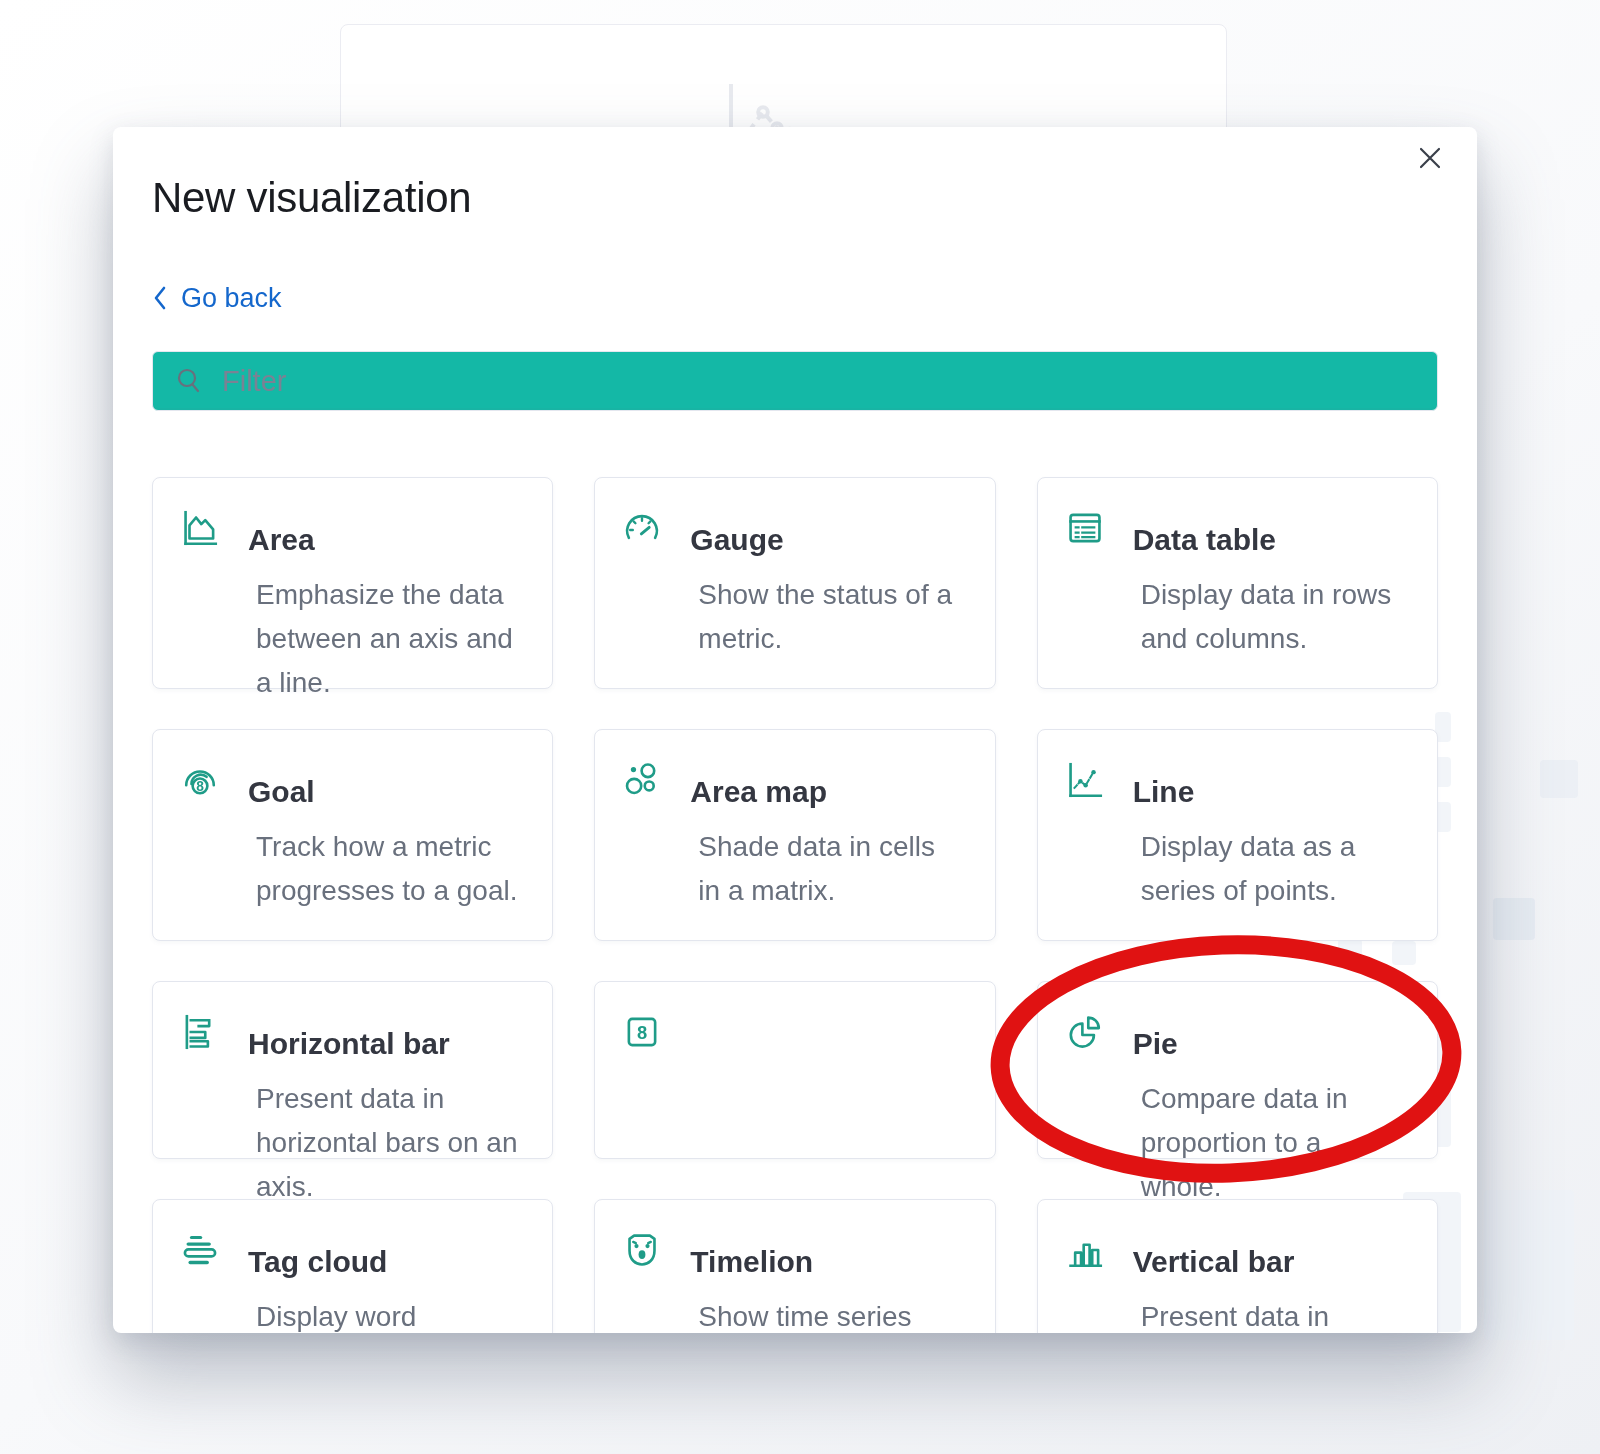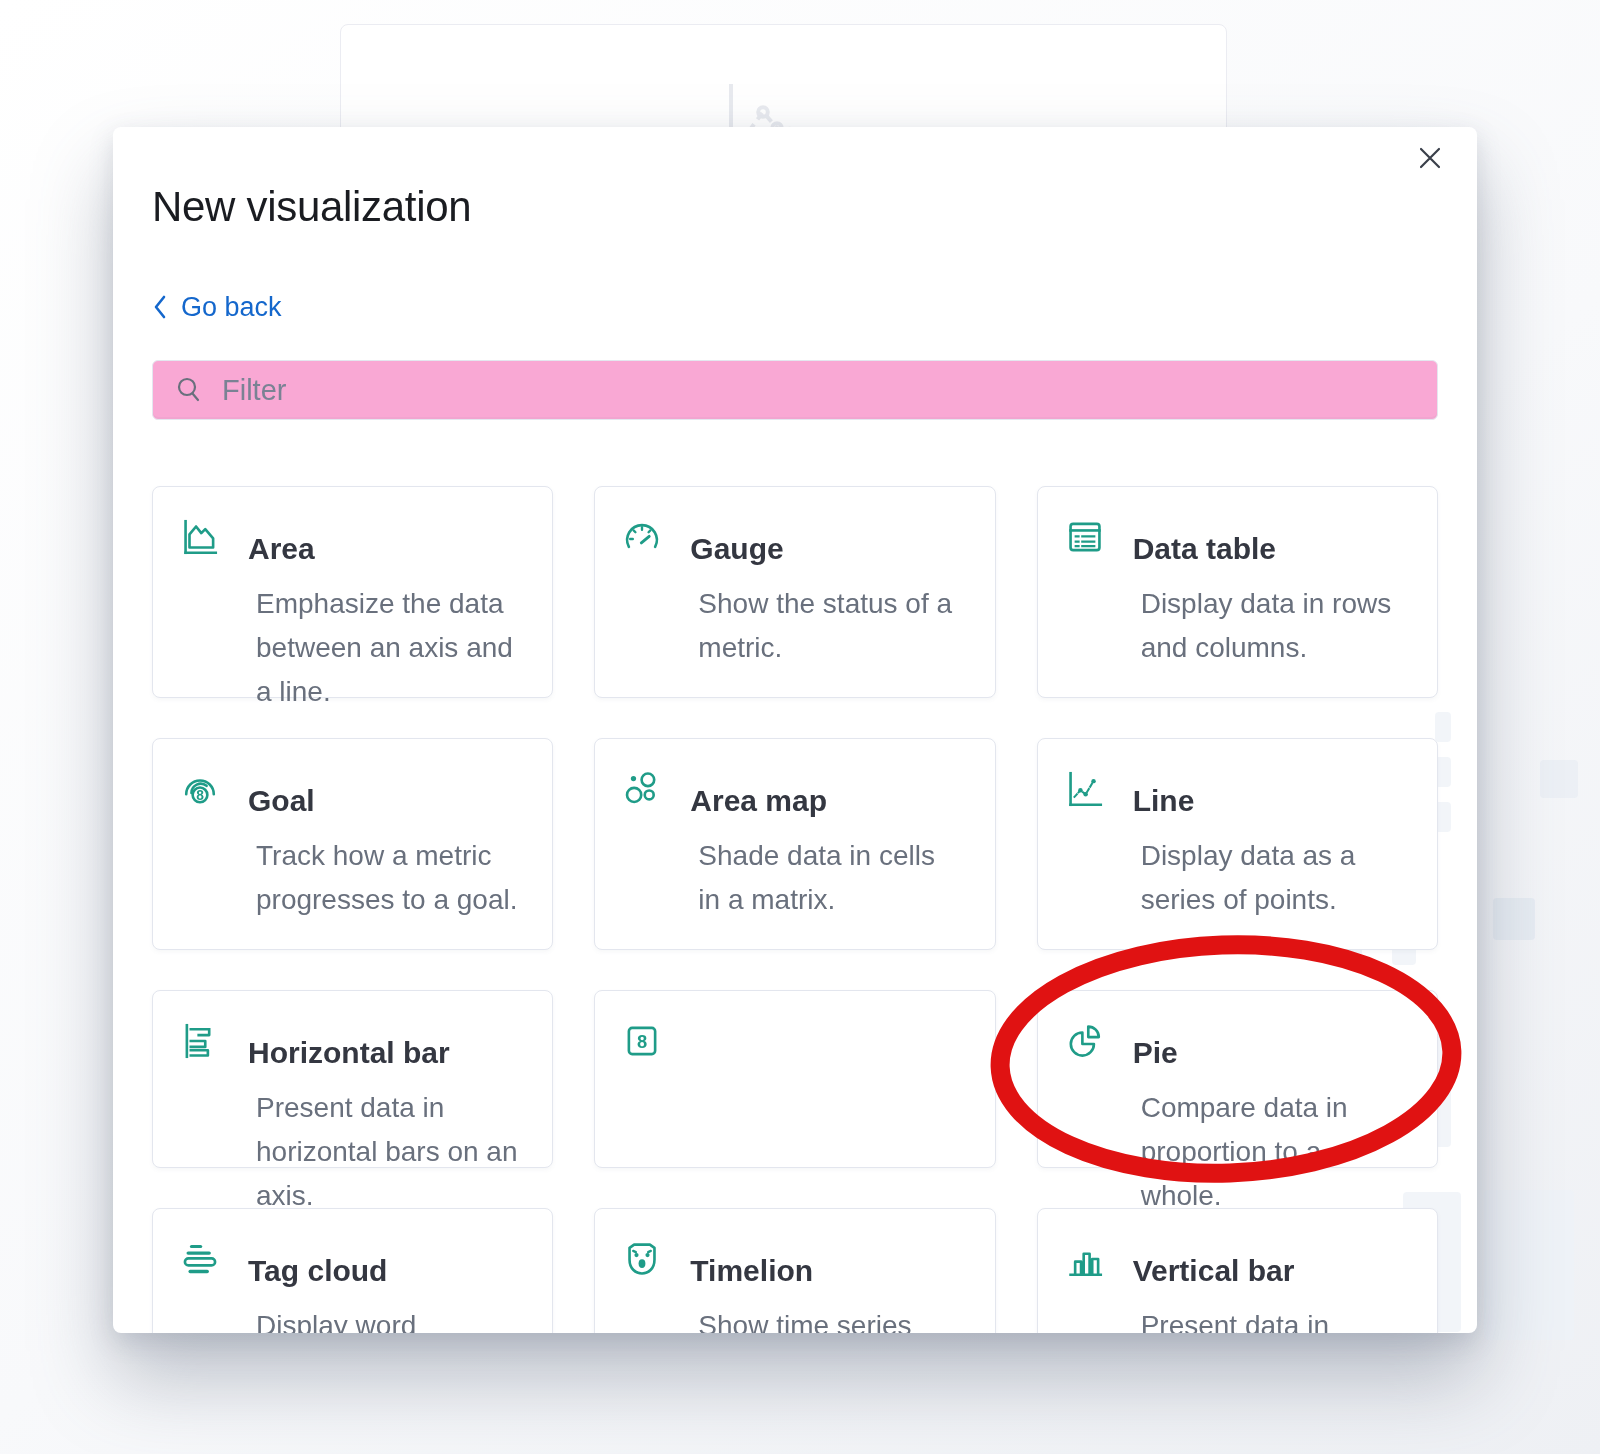--- a/index.html
+++ b/index.html
@@ -13,40 +13,40 @@
     position:absolute;left:340px;top:24px;width:885px;height:420px;
     background:#ffffff;border:1px solid #ebecf2;border-radius:8px;
   }
   .bg-chart-icon{position:absolute;left:725px;top:82px;opacity:.55;}
   .deco{position:absolute;background:#e3e9f1;border-radius:4px;opacity:.75;}
   .deco.light{background:#edf1f7;}
   
   .modal{
     position:absolute;left:113px;top:127px;width:1364px;height:1206px;
     background:#ffffff;border-radius:8px;box-sizing:border-box;
-    padding:13px 39px;overflow:hidden;
+    padding:4px 39px;overflow:hidden;
     box-shadow:0 8px 24px rgba(90,100,120,.18),0 45px 80px rgba(90,100,120,.38);
     z-index:5;
   }
   .close-btn{
     position:absolute;top:14px;right:30px;width:34px;height:34px;
     display:flex;align-items:center;justify-content:center;cursor:pointer;
     background:none;border:none;padding:0;
   }
   .modal-title{
     margin:43px 0 0;font-size:42px;line-height:48px;font-weight:500;
     color:#1a1c21;letter-spacing:-.3px;
   }
   .go-back{
     margin-top:60px;height:32px;display:inline-flex;align-items:center;gap:13px;
     font-size:27px;font-weight:500;color:var(--link);text-decoration:none;cursor:pointer;
   }
   .filter-wrap{
     margin-top:36px;height:58px;position:relative;display:flex;align-items:center;
-    background:#f9a8d4;border:1px solid #e4e7ef;border-radius:6px;
+    background:#14b8a6;border:1px solid #e4e7ef;border-radius:6px;
     box-shadow:inset 0 -2px 0 rgba(100,110,130,.05);
   }
   .filter-wrap svg{margin:0 16px 0 21px;flex:0 0 auto;}
   .filter-input{
     flex:1;border:none;background:transparent;outline:none;
     font-size:29px;color:#343741;font-family:inherit;height:100%;
   }
   .filter-input::placeholder{color:#7a8294;}
   
   .grid{

